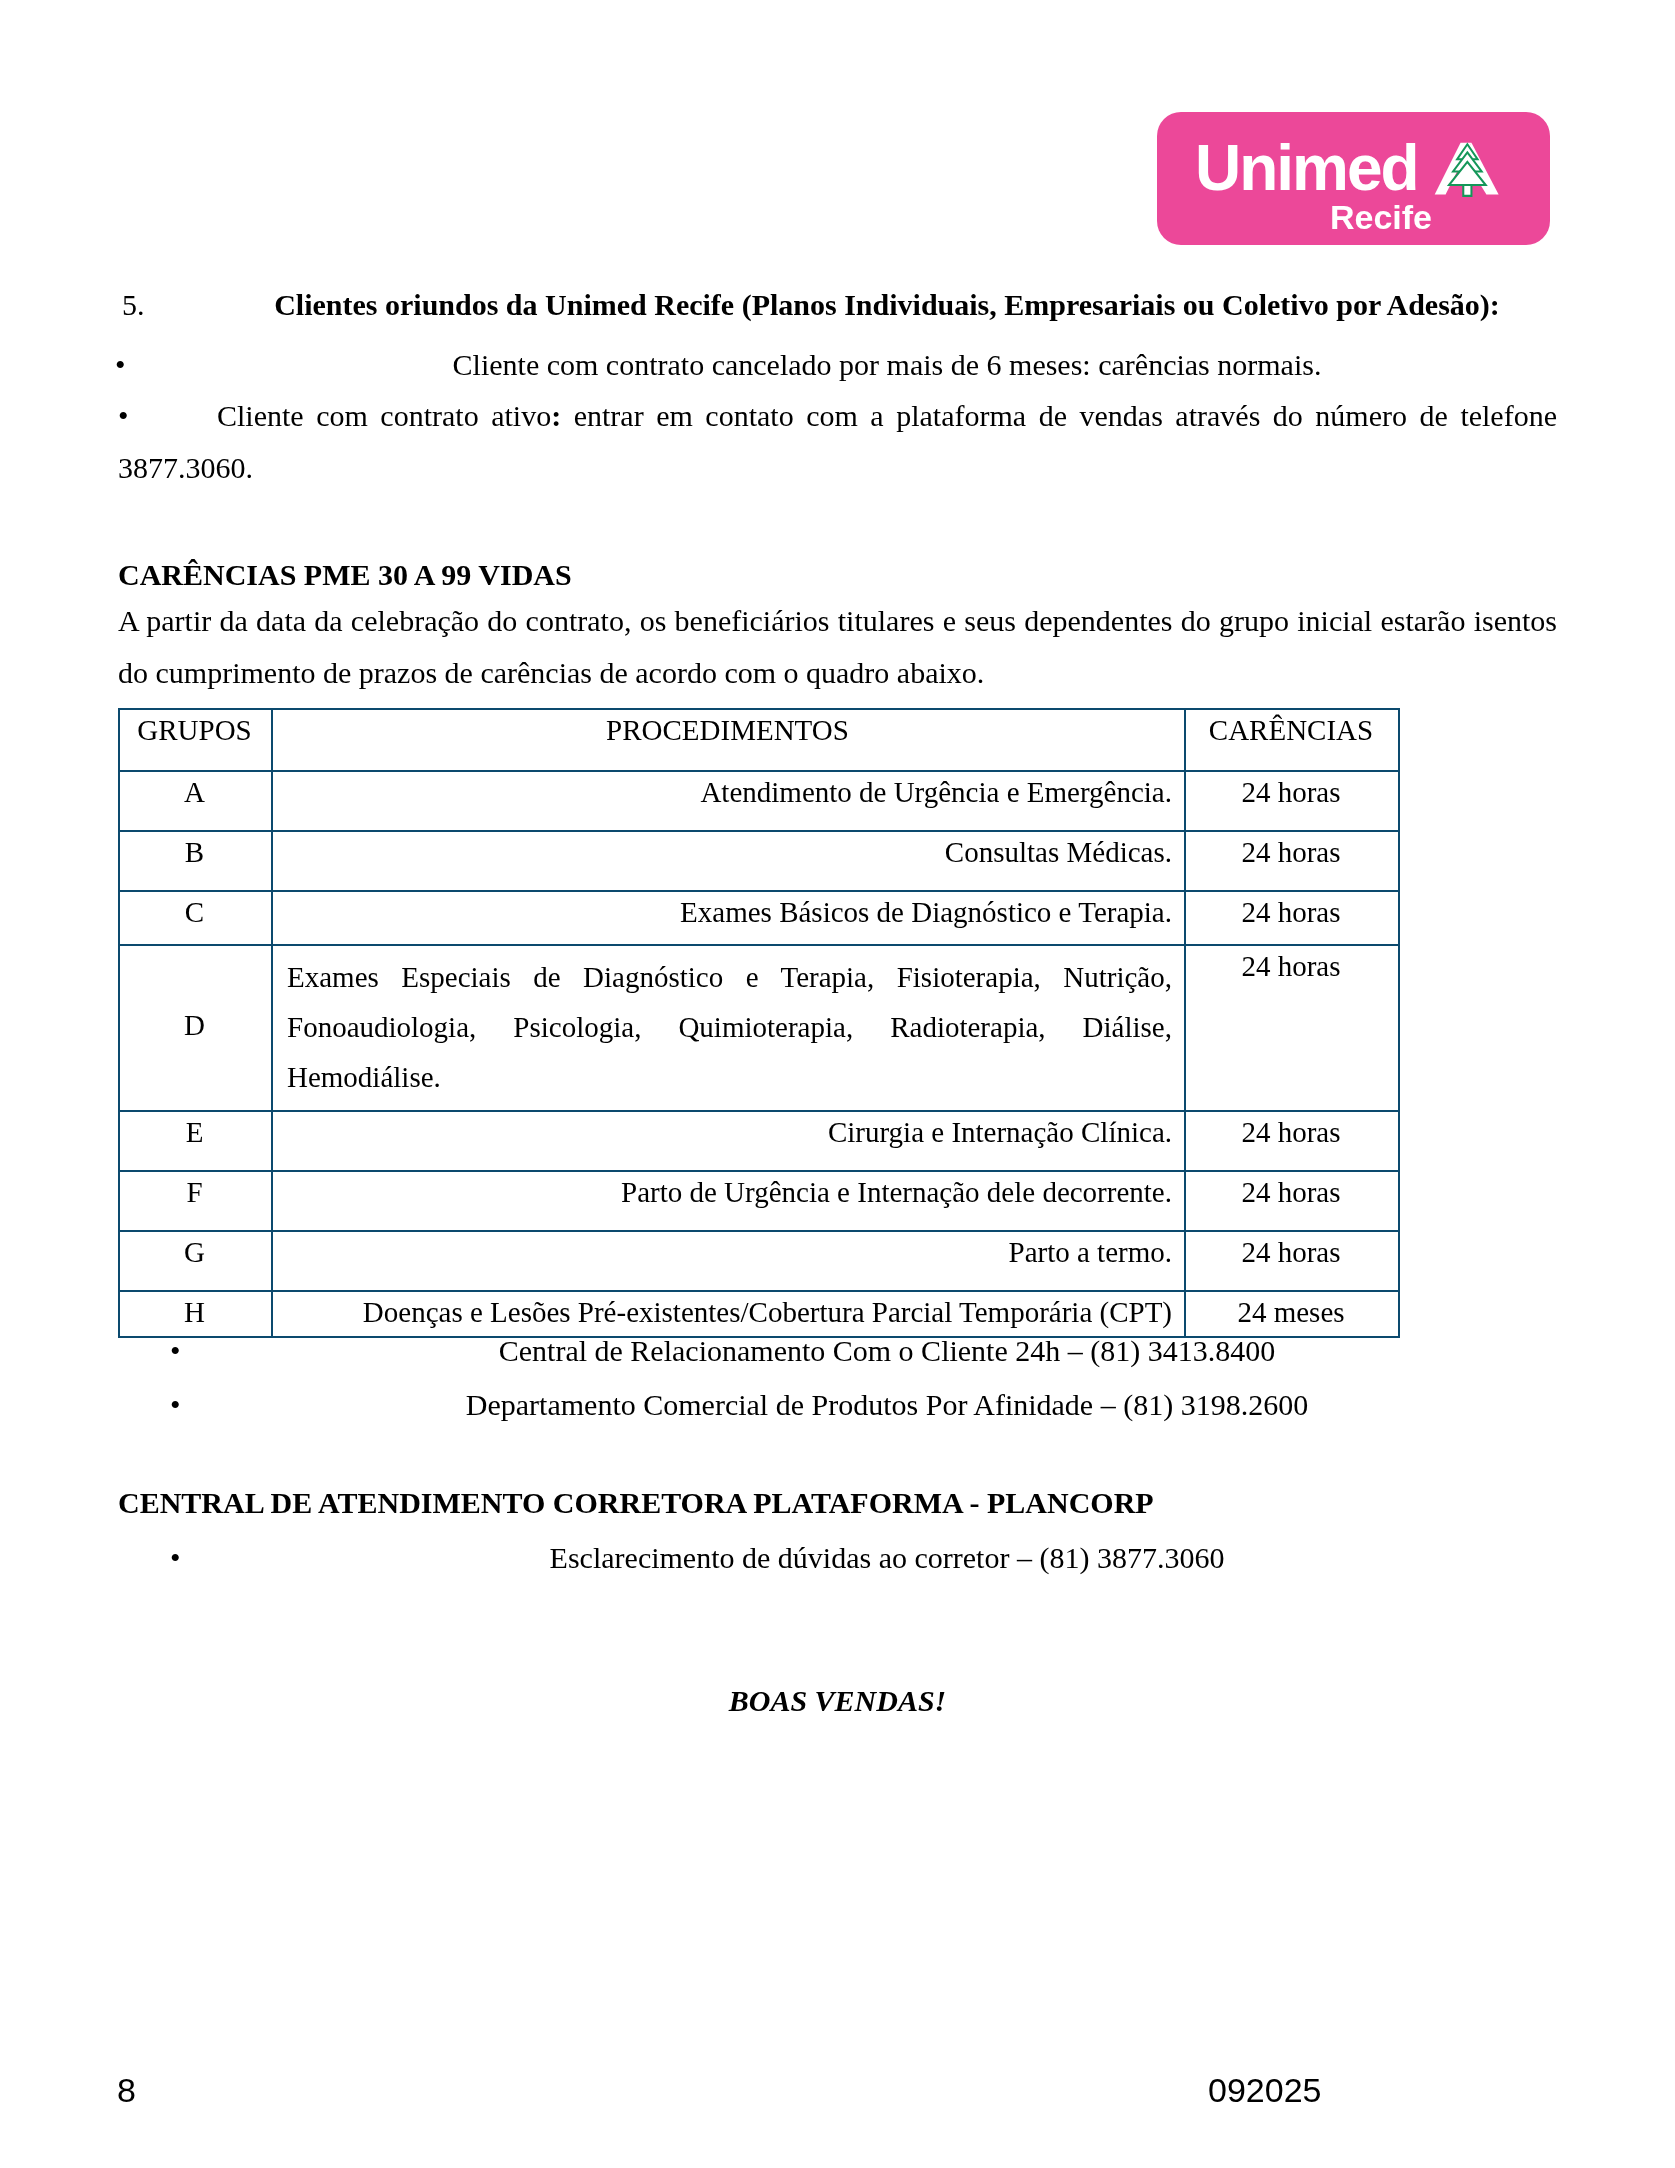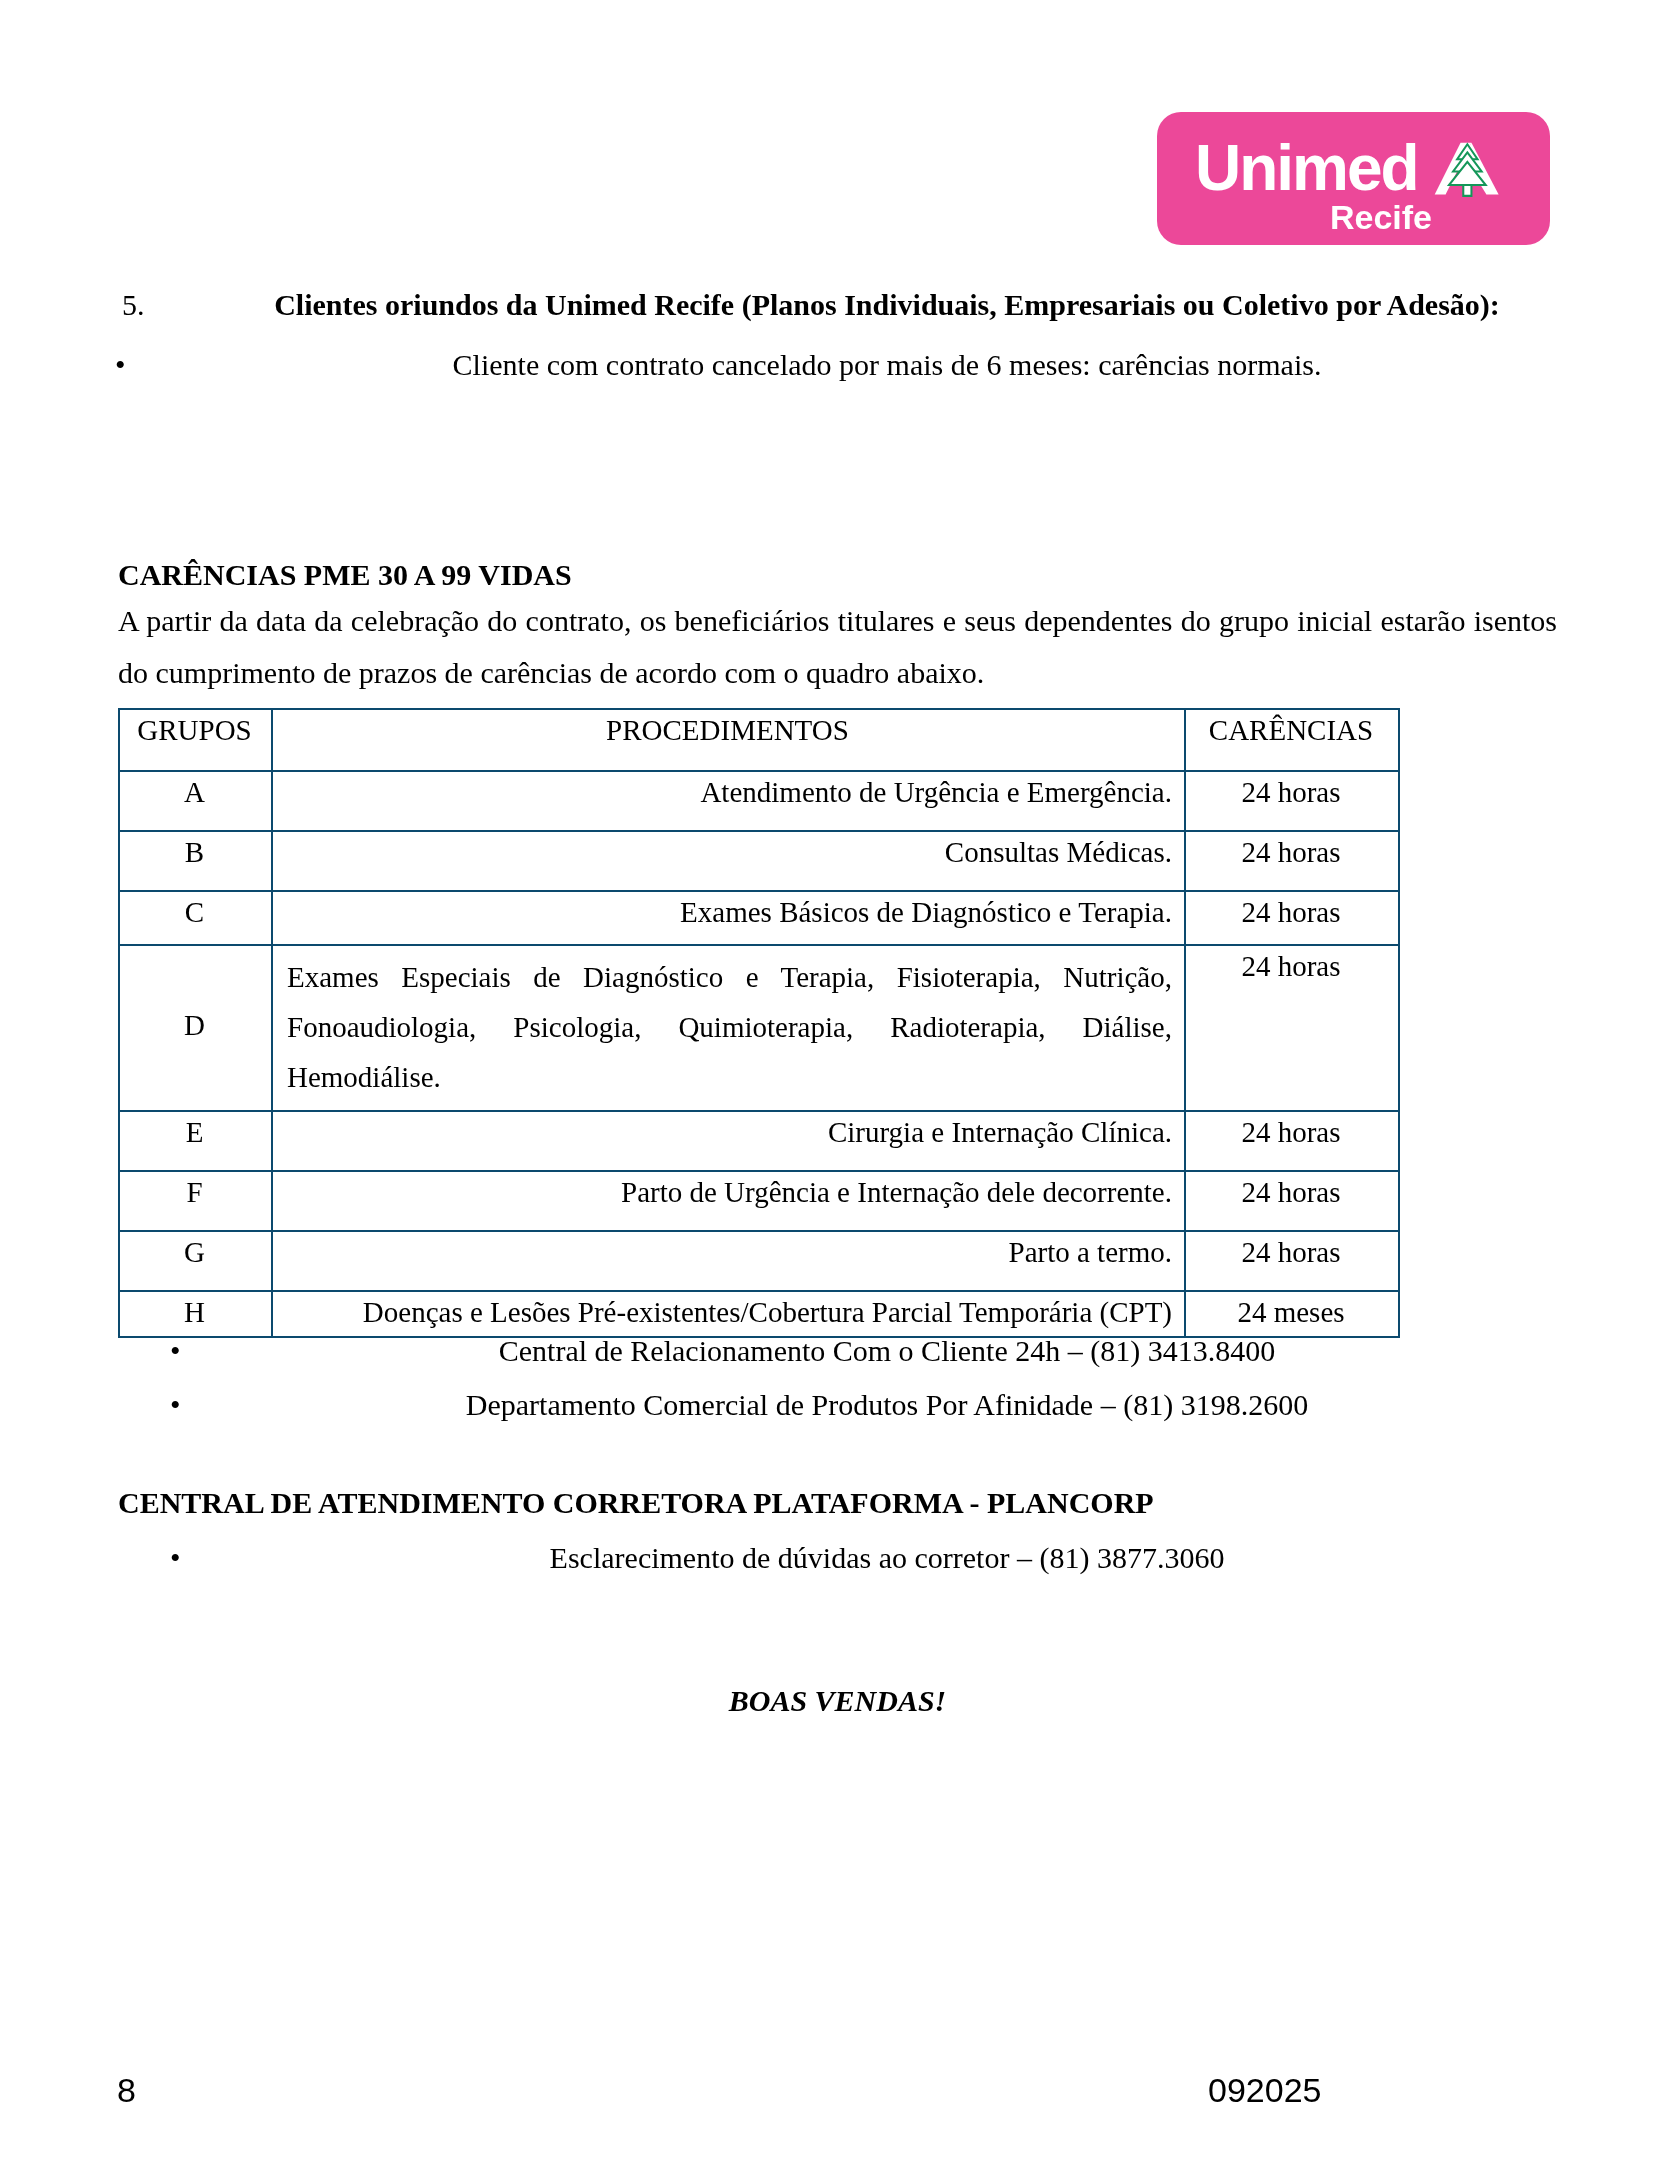--- a/index.html
+++ b/index.html
@@ -72,20 +72,23 @@
   <div class="abs content" style="top:286px;">
     <span class="num">5.</span>
     <span class="indent bold">Clientes oriundos da Unimed Recife (Planos Individuais, Empresariais ou Coletivo por Adesão):</span>
   </div>
 
   <div class="abs content" style="top:346px;">
     <span class="dot">•</span>
     <span class="indent">Cliente com contrato cancelado por mais de 6 meses: carências normais.</span>
   </div>
 
+  <div class="abs content justify lh52" style="top:390px;">
+    <span class="dotinline">•</span><span class="sp"></span><span>Cliente com contrato ativo</span><span class="bold">:</span><span> entrar em contato com a plataforma de vendas através do número de telefone 3877.3060.</span>
+  </div>
 
   <div class="abs content bold" style="top:556px;">CARÊNCIAS PME 30 A 99 VIDAS</div>
 
   <div class="abs content justify lh52" style="top:595px;">A partir da data da celebração do contrato, os beneficiários titulares e seus dependentes do grupo inicial estarão isentos do cumprimento de prazos de carências de acordo com o quadro abaixo.</div>
 
   <table class="car-table">
     <colgroup>
         <col class="col-g">
         <col class="col-p">
         <col class="col-c">

